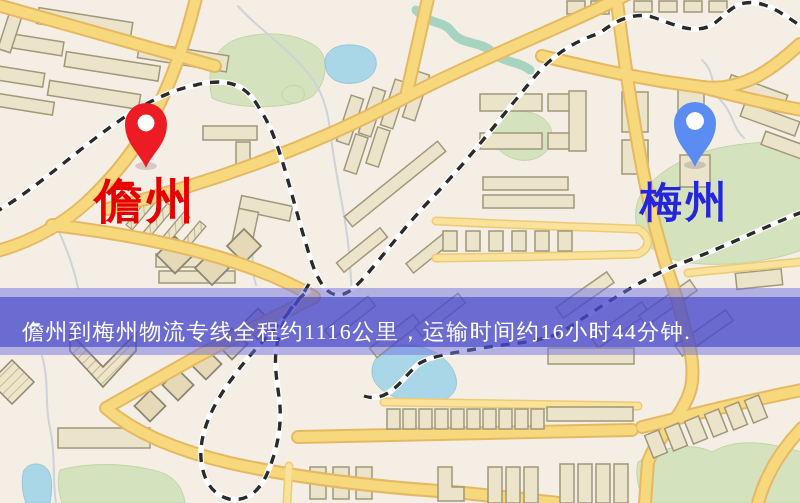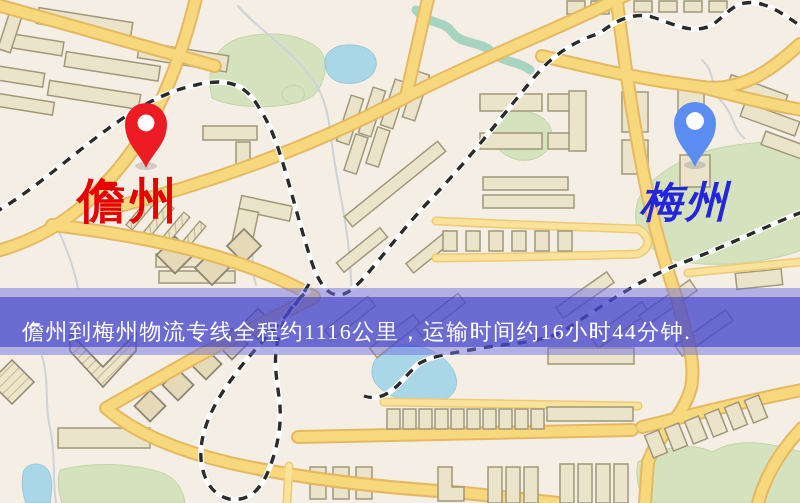--- a/index.html
+++ b/index.html
@@ -13,21 +13,21 @@
   .stream{fill:none;stroke:#ccd3d9;stroke-width:2;stroke-linecap:round;}
   .rc{fill:none;stroke:#e5b963;stroke-width:14;stroke-linecap:round;stroke-linejoin:round;}
   .rf{fill:none;stroke:#f8d87c;stroke-width:10;stroke-linecap:round;stroke-linejoin:round;}
   .mc{fill:none;stroke:#ecca77;stroke-width:9;stroke-linecap:round;stroke-linejoin:round;}
   .mf{fill:none;stroke:#fae29b;stroke-width:6;stroke-linecap:round;stroke-linejoin:round;}
   .rwc{fill:none;stroke:#ffffff;stroke-width:5.5;stroke-linejoin:round;}
   .rwd{fill:none;stroke:#2b2b2b;stroke-width:3.4;stroke-dasharray:9 8;stroke-linejoin:round;}
   .pin{position:absolute;width:50px;height:70px;}
   .maplabel{position:absolute;font-family:"Liberation Serif",serif;font-weight:600;
             line-height:1;white-space:nowrap;text-shadow:0 0 1px rgba(255,255,255,.4);}
-  #origin-label{left:77px;top:177px;font-size:48px;letter-spacing:4px;}
+  #origin-label{left:94px;top:177px;font-size:48px;letter-spacing:4px;}
   #dest-label{left:640px;top:181px;font-size:42px;letter-spacing:3px;}
   #banner-outer{position:absolute;left:0;top:288px;width:800px;height:67px;}
   #banner-inner{position:absolute;left:0;top:297px;width:800px;height:50px;
                 display:flex;align-items:flex-end;}
   #banner-text{color:#ffffff;font-size:22px;letter-spacing:1.5px;padding-left:22px;
                font-family:"Liberation Serif",serif;white-space:nowrap;}
 </style>
 </head>
 <body>
 
@@ -257,20 +257,20 @@
   </svg>
 
   <svg class="pin" style="left:670px;top:99px" viewBox="0 0 50 70">
     <ellipse cx="25" cy="66" rx="11" ry="4" fill="rgba(40,50,90,0.18)"></ellipse>
     <path d="M25,68 C18,52 4,44 4,24 A21,21 0 1 1 46,24 C46,44 32,52 25,68 Z" fill="#5b8cf2"></path>
     <circle cx="25" cy="22" r="9" fill="#ffffff"></circle>
   </svg>
 
   <div id="origin-label" class="maplabel" style="color: rgb(230, 0, 0);">儋州</div>
 
-  <div id="dest-label" class="maplabel" style="color: rgb(37, 37, 220); font-style: italic;">梅州</div>
+  <div id="dest-label" class="maplabel" style="color: rgb(37, 37, 220);">梅州</div>
 
   <div id="banner-outer" style="background: rgba(112, 112, 224, 0.5);"></div>
   <div id="banner-inner" style="background: rgba(58, 58, 198, 0.58);">
     <span id="banner-text">儋州到梅州物流专线全程约1116公里，运输时间约16小时44分钟.</span>
   </div>
 
 </div>
 
 </body></html>

